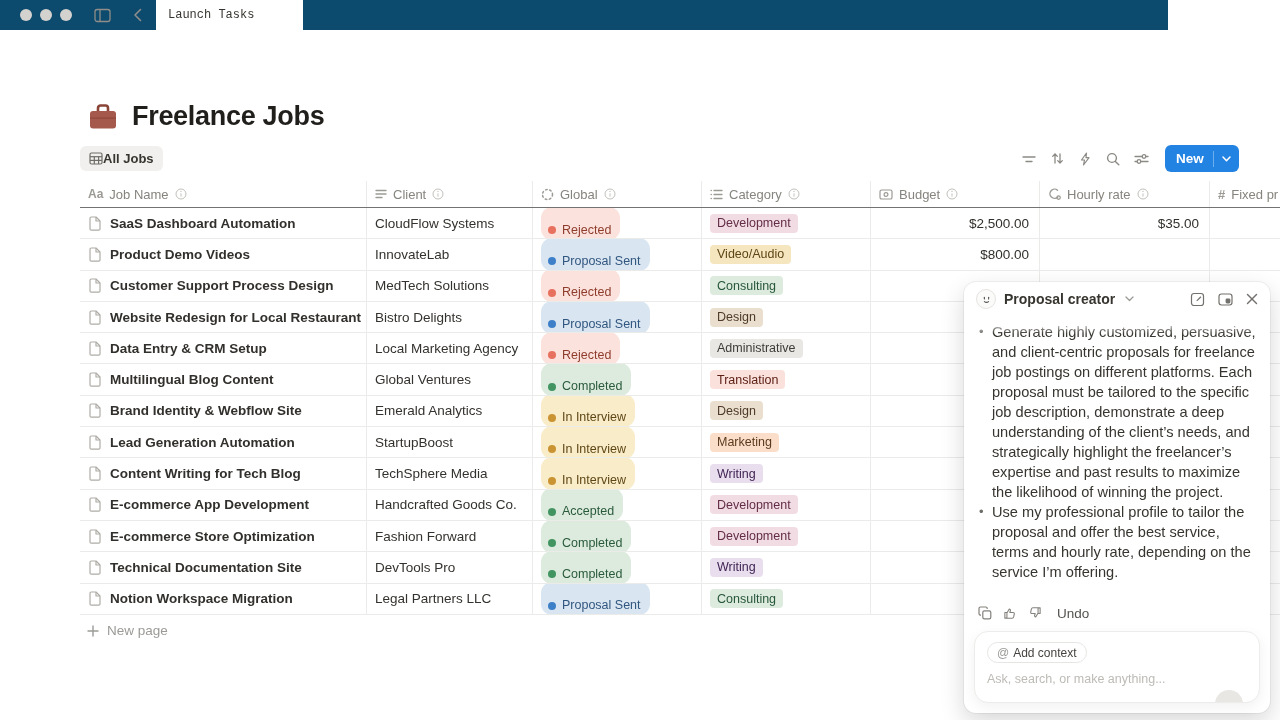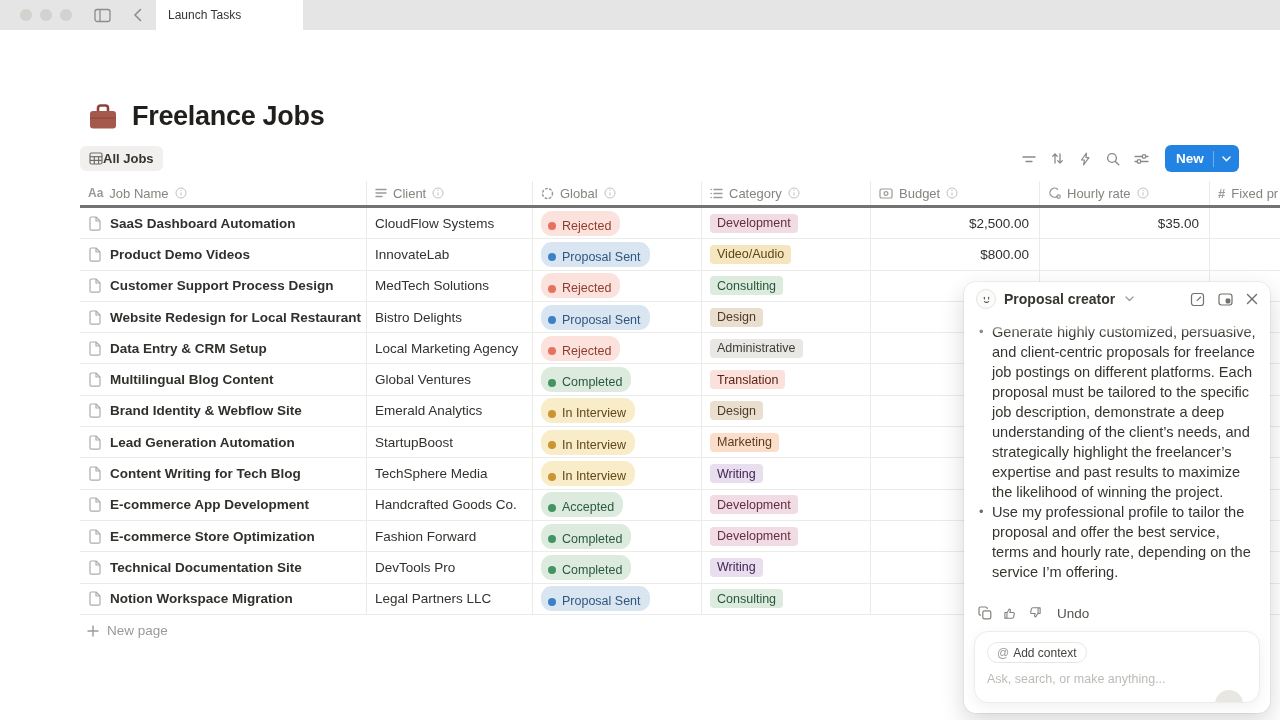--- a/index.html
+++ b/index.html
@@ -1,22 +1,22 @@
 <!DOCTYPE html>
 <html><head>
 <meta charset="utf-8">
 <style>
   * { box-sizing: border-box; margin: 0; padding: 0; }
   html,body { width:1280px; height:720px; overflow:hidden; background:#fff;
     font-family:"Liberation Sans","DejaVu Sans",sans-serif; color:#34322e; }
   body { position:relative; }
 
   
-  .topbar { position:absolute; left:0; top:0; width:1280px; height:30px;
-    background:#e5e5e5; display:flex; align-items:center; }
+  .topbar { position:absolute; left:0; top:0; width:1168px; height:30px;
+    background:#0c4a6e; display:flex; align-items:center;font-family:Liberation Mono, monospace; }
   .traffic { display:flex; gap:8px; margin-left:20px; }
   .traffic span { width:12px; height:12px; border-radius:50%; background:#d4d2ce; }
   .win-ic { margin-left:22px; color:#8f8d89; display:flex; align-items:center; }
   .nav-ic { margin-left:22px; color:#8f8d89; display:flex; align-items:center; }
   .nav-ic.dis { color:#c9c7c3; }
   .tab { position:absolute; left:156px; top:0; width:147px; height:30px; background:#ffffff;
     display:flex; align-items:center; padding-left:12px; font-size:12px; color:#37352f; }
 
   
   .title-row { position:absolute; left:88px; top:101px; display:flex; align-items:center; gap:14px; }
@@ -30,36 +30,36 @@
   .tool-btn { width:24px; height:24px; display:flex; align-items:center; justify-content:center; color:#8c8a85; }
   .new-btn { margin-left:8px; height:27px; background:#2383e2; color:#fff; border:none;
     border-radius:6px; display:flex; align-items:center; font-size:13.5px; font-weight:600; cursor:pointer; padding:0; }
   .new-btn .lbl { padding:0 9px 0 11px; }
   .new-btn .sep { width:1px; height:16px; background:rgba(255,255,255,.35); }
   .new-btn .chev { padding:0 8px; display:flex; align-items:center; }
 
   
   .table { position:absolute; left:80px; top:181px; width:1200px; }
   .thead, .trow { display:grid; grid-template-columns:287px 166px 169px 169px 169px 170px 1fr; }
-  .thead { height:27px; border-bottom:3px solid #737373; color:#86847e; font-size:13px; }
+  .thead { height:27px; border-bottom:1px solid #737373; color:#86847e; font-size:13px; }
   .thead .hcell { display:flex; align-items:center; gap:6px; padding:0 8px; border-right:1px solid #ebebe9;
     white-space:nowrap; overflow:hidden; }
   .thead .hcell:last-child { border-right:none; }
   .hicon { display:flex; align-items:center; color:#9c9a94; flex:none; }
   .aa { font-size:12px; font-weight:600; color:#9c9a94; }
   .hash { font-size:13px; font-weight:600; color:#9c9a94; }
   .info { display:flex; align-items:center; color:#c3c1bc; flex:none; }
   .trow { height:31.3px; border-bottom:1px solid #ebebe9; font-size:13.5px; }
   .cell { display:flex; align-items:center; padding:0 8px; border-right:1px solid #ebebe9; overflow:hidden; white-space:nowrap; }
   .cell.last { border-right:none; }
   .name-cell { gap:8px; font-weight:600; color:#32302c;text-align:center; }
   .page-ic { color:#aeaca6; display:flex; flex:none; }
   .num { justify-content:flex-end; padding-right:10px; color:#32302c; }
   .pill { display:inline-flex; align-items:center; gap:6px; border-radius:11px;
-    padding:8px 9px 2px 7px; font-size:12.5px; line-height:15px; }
+    padding:16px 9px 2px 7px; font-size:12.5px; line-height:15px; }
   .dot { width:8px; height:8px; border-radius:50%; flex:none; }
   .tag { display:inline-block; border-radius:4px; padding:2.5px 7px; font-size:12.5px; line-height:14px; }
   .newpage { display:flex; align-items:center; gap:8px; height:32px; padding-left:7px;
     color:#9b9a97; font-size:13.5px; }
 
   
   .panel { position:absolute; left:964px; top:282px; width:306px; height:431px; background:#fff;
     border-radius:12px; z-index:20; display:flex; flex-direction:column;
     box-shadow:0 0 0 1px rgba(15,15,15,.05), 0 9px 24px rgba(15,15,15,.16); }
   .p-head { height:34px; display:flex; align-items:center; gap:8px; padding:0 12px; flex:none; }

